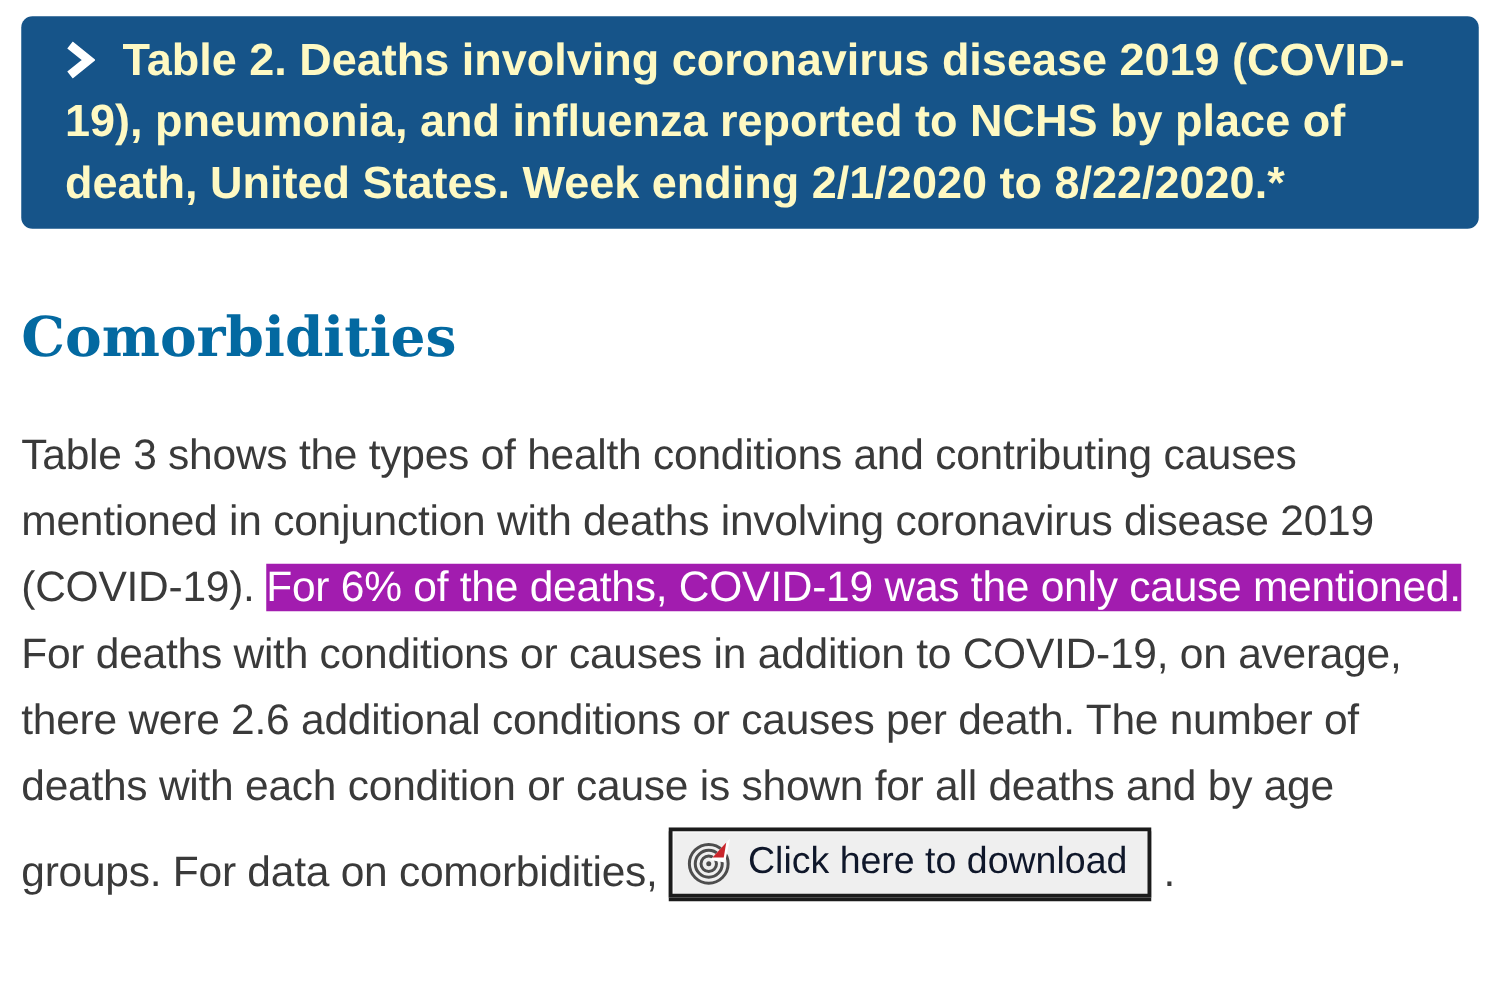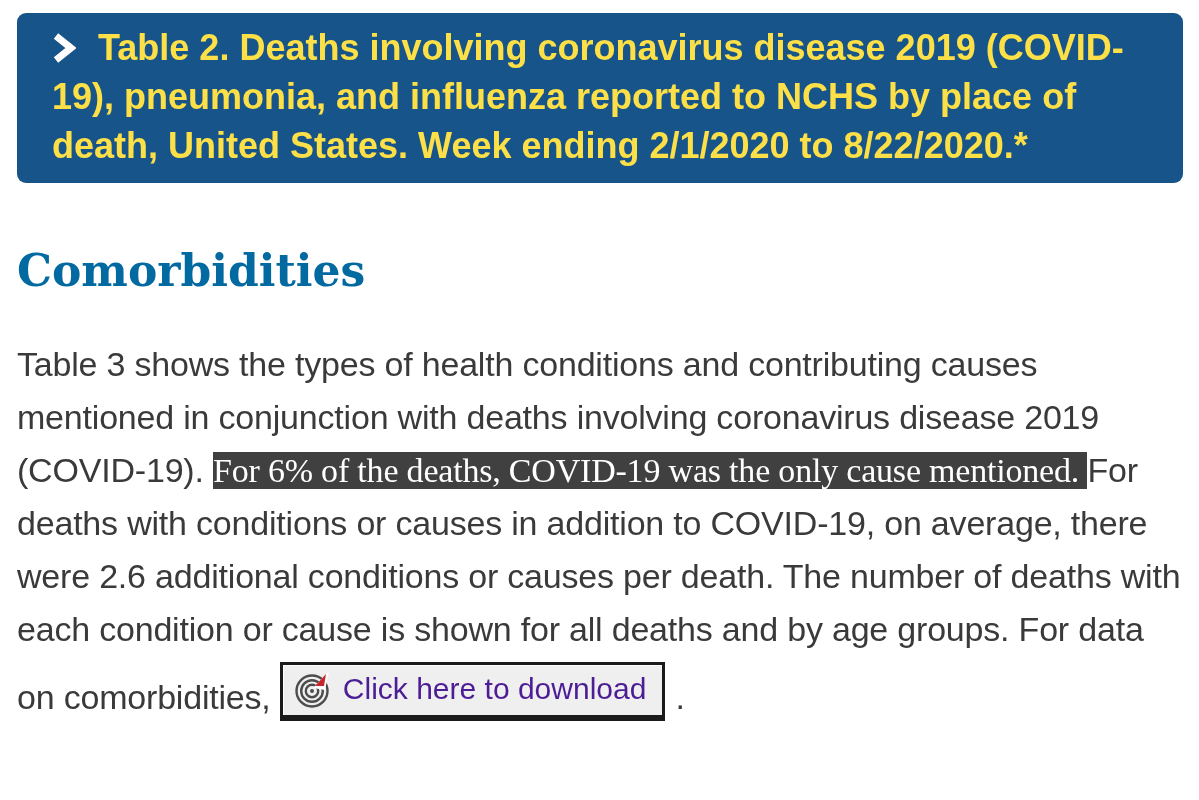--- a/index.html
+++ b/index.html
@@ -15,21 +15,21 @@
     width: 1199px;
     height: 800px;
     position: relative;
   }
 
   
   .accordion {
     margin: 13px 16px 12px 17px;
     background: #165489;
     border-radius: 9px;
-    color: #fde047;
+    color: #fef9c3;
     font-weight: 700;
     font-size: 36px;
     line-height: 49px;
     padding: 10px 22px 13px 35px;
     cursor: pointer;
     box-sizing: border-box;
   }
   .accordion .chev {
     display: inline-block;
     width: 24px;
@@ -51,39 +51,38 @@
 
   
   p.body-text {
     margin: 42px 18px 0 17px;
     font-size: 34px;
     line-height: 53px;
     color: #3a3a3a;
     letter-spacing: -0.2px;
   }
   .hl {
-    background: #404040;
+    background: #a21caf;
     color: #ffffff;
-    font-family: Liberation Serif, serif;
   }
 
   
   .dl-btn {
     display: inline-flex;
     align-items: center;
     gap: 10px;
     background: #efefef;
     border: 3px solid #1b1b1b;
     box-shadow: 0 3px 0 0 #1b1b1b, inset 1px 1px 0 0 #fdfdfd;
     border-radius: 0;
     padding: 4px 16px 6px 10px;
     margin: 6px 4px 0 0;
     font-family: "Liberation Sans", sans-serif;
     font-size: 30px;
-    color: #4c1d95;
+    color: #0f172a;
     cursor: pointer;
     vertical-align: baseline;
   }
   .dl-btn .dl-icon { display: inline-block; width: 40px; height: 40px; }
   .dl-btn .dl-icon svg { display: block; }
   .end-period { margin-left: 6px; }
 </style>
 </head>
 <body>
 

